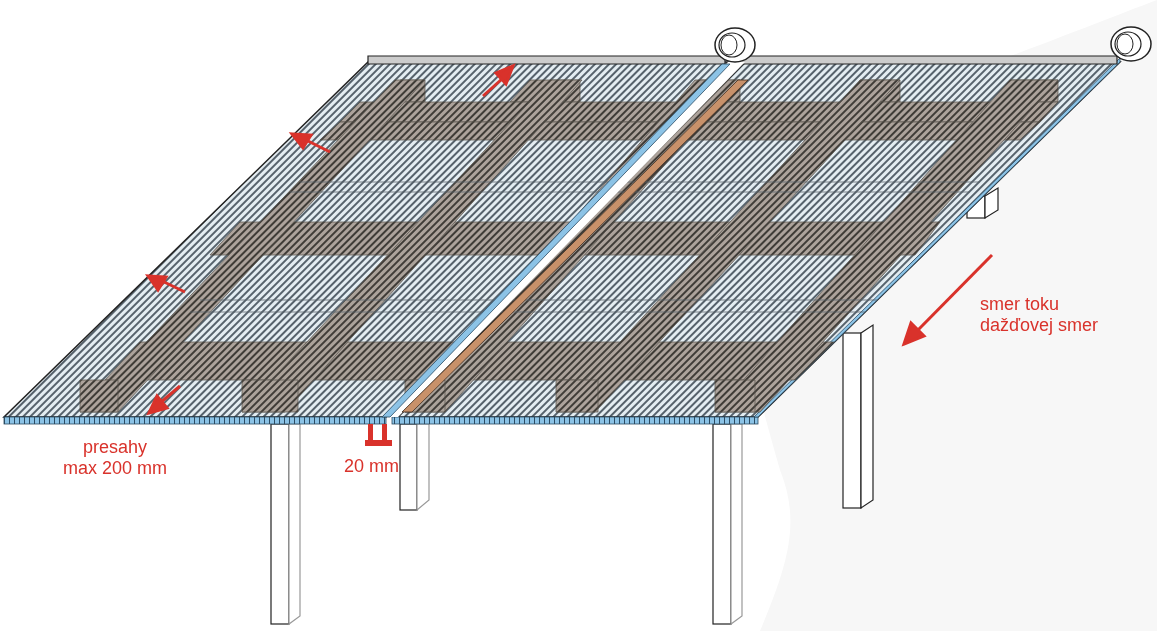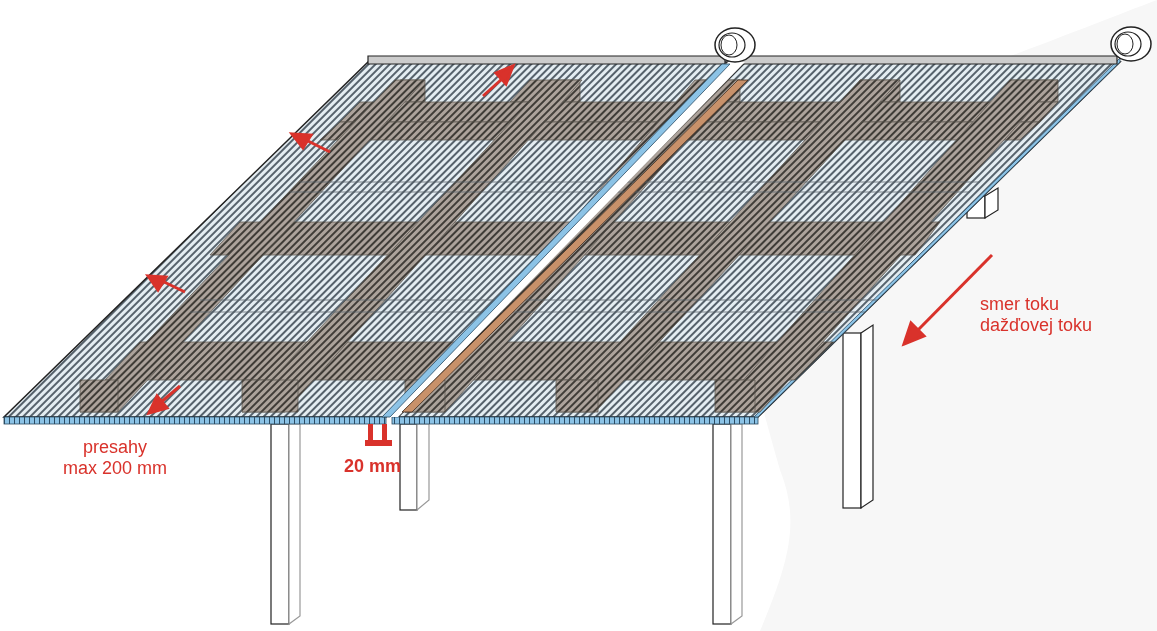--- a/index.html
+++ b/index.html
@@ -157,19 +157,19 @@
       <rect x="382" y="424" width="5" height="20"></rect>
       <rect x="365" y="440" width="27" height="6"></rect>
     </g>
   </svg>
 
   <div class="label label-center" style="left:50px; top:437px; width:130px;">
     <div>presahy</div>
     <div>max 200 mm</div>
   </div>
 
-  <div class="label label-left" style="left:344px; top:456px;font-weight:bold;">20 mm</div>
+  <div class="label label-left" style="left:344px; top:456px;">20 mm</div>
 
   <div class="label label-left" style="left:980px; top:294px;">
     <div>smer toku</div>
-    <div>dažďovej toku</div>
+    <div>dažďovej smer</div>
   </div>
 </div>
 
 </body></html>

